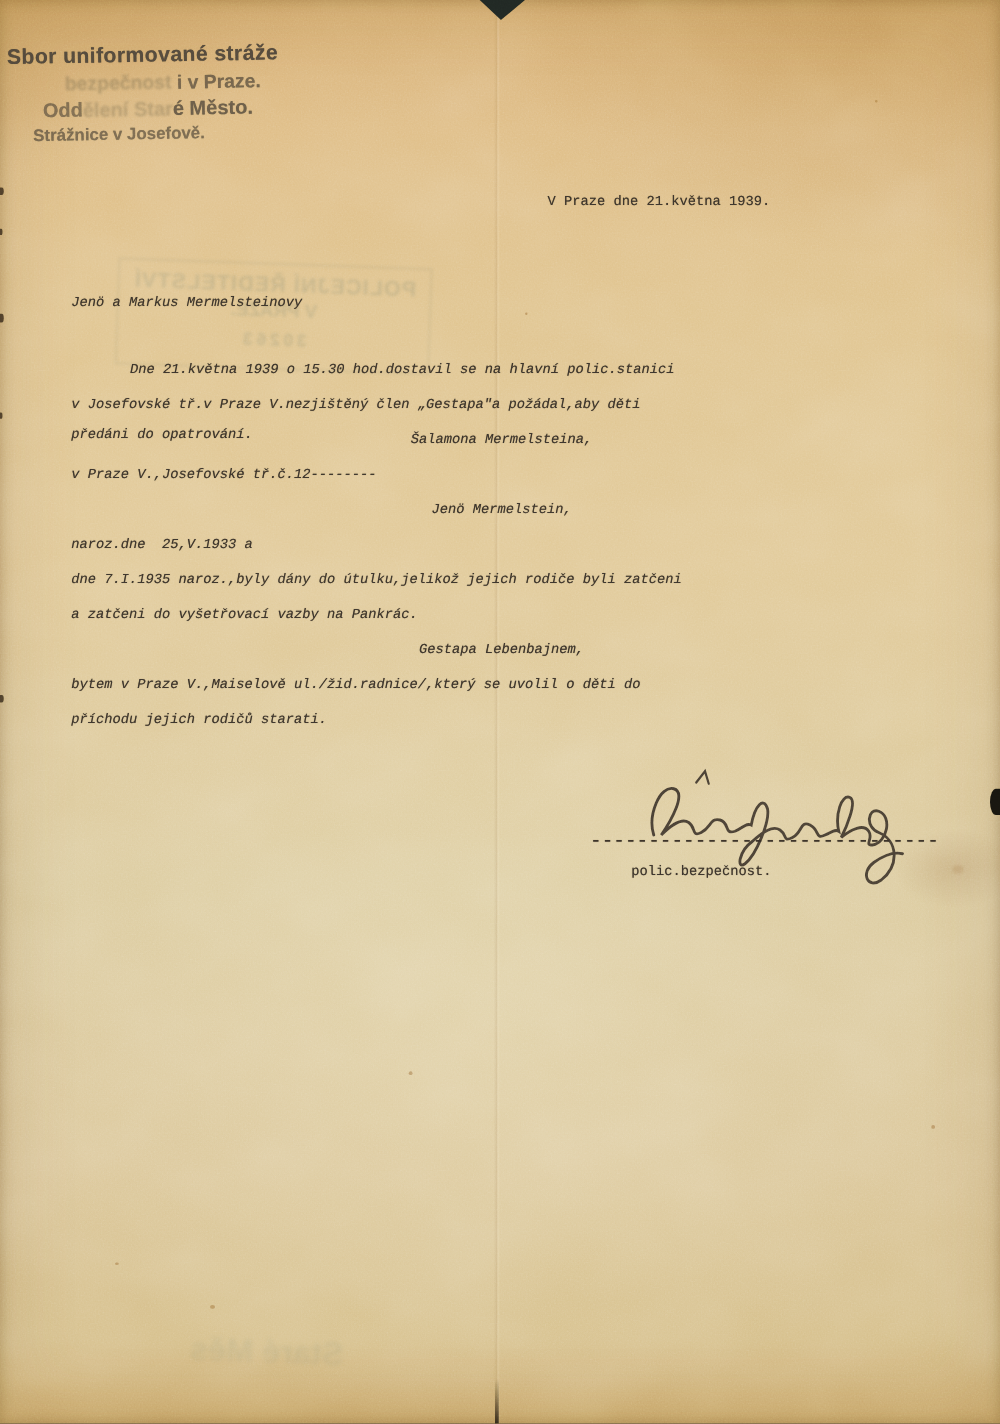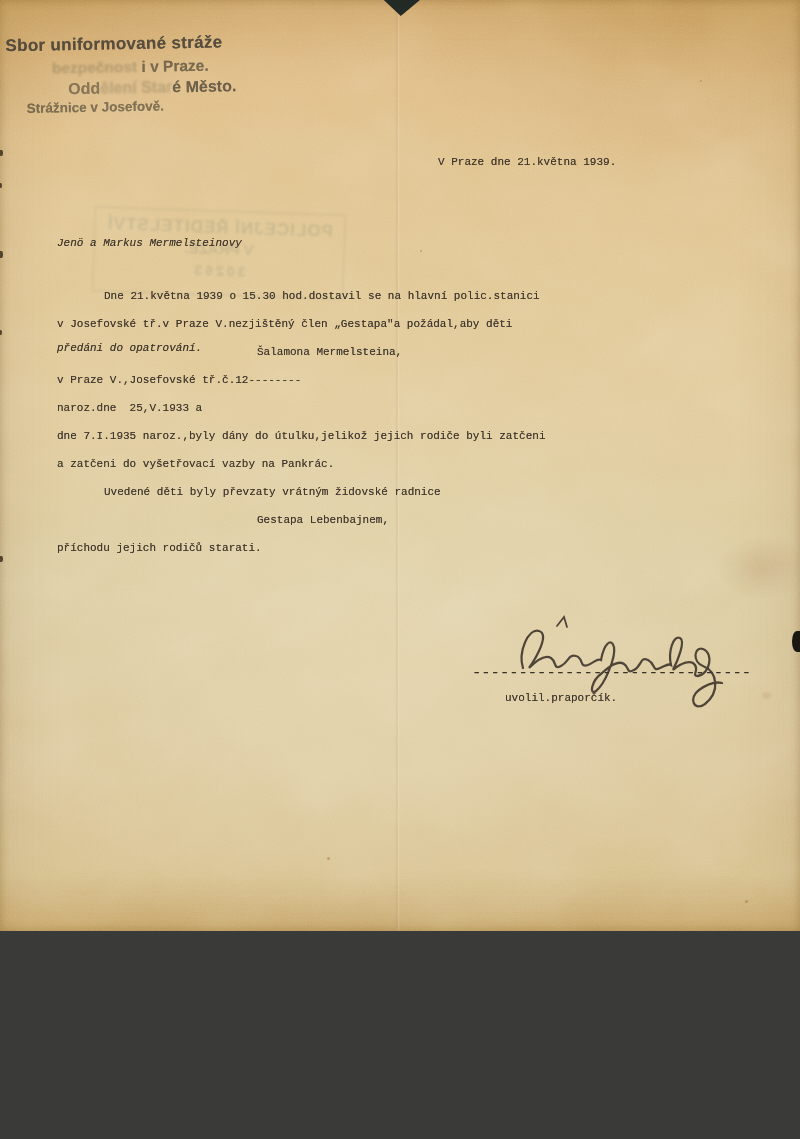--- a/index.html
+++ b/index.html
@@ -1,17 +1,17 @@
 <!DOCTYPE html>
 <html><head>
 <meta charset="utf-8">
 <style>
   html,body{margin:0;padding:0;background:#3a3a38;}
   .page{
-    position:relative;width:800px;height:931px;overflow:hidden;
+    position:relative;width:800px;height:1139px;overflow:hidden;
     font-family:"Liberation Mono","DejaVu Sans Mono",monospace;
     background:
       radial-gradient(420px 260px at 88% 2%, rgba(176,125,60,.30), transparent 70%),
       radial-gradient(320px 200px at 2% 0%, rgba(170,118,55,.28), transparent 70%),
       radial-gradient(520px 430px at 48% 72%, rgba(243,238,210,.25), transparent 75%),
       radial-gradient(70px 46px at 95.5% 61%, rgba(150,105,55,.22), transparent 70%),
       linear-gradient(180deg,#d6ac70 0%,#dfbd85 9%,#e0c48e 22%,#e1c997 40%,#dccb9e 62%,#dbc698 82%,#d6bf8a 94%,#cdab6e 100%);
     box-shadow: inset 0 0 10px rgba(105,70,25,.38), inset 0 0 60px rgba(130,90,40,.22);
   }
   
@@ -36,32 +36,32 @@
     position:absolute;left:6px;top:34px;width:260px;
     transform:rotate(-1deg);
     font-family:"Liberation Sans",sans-serif;font-weight:bold;
     color:#453e35;text-shadow:0 0 .6px rgba(60,52,42,.7);
   }
   .s1{font-size:17px;letter-spacing:.3px;opacity:.92;}
   .s2{font-size:15.5px;padding-left:46px;margin-top:4px;}
   .s2 .faint{opacity:.28;filter:blur(.8px);}
   .s2 .clear{opacity:.72;}
   .s3{font-size:16px;padding-left:28px;margin-top:3px;}
-  .s3 .clear1{opacity:.62;margin-left:34px;}
+  .s3 .clear1{opacity:.62;}
   .s3 .faint{opacity:.26;filter:blur(.9px);}
   .s3 .clear2{opacity:.78;}
   .s4{font-size:13.5px;padding-left:20px;margin-top:2px;opacity:.68;}
   
   .tw{color:#39322a;text-shadow:0 0 .6px rgba(55,45,35,.75);font-size:11px;}
   .subject{position:absolute;left:57px;top:156px;line-height:35px;white-space:pre;font-style:italic;}
   .dateline{position:absolute;left:438px;top:156px;white-space:pre;}
   .bodytext{position:absolute;left:57px;top:282px;line-height:28px;}
-  .ln{white-space:pre;}
+  .ln{white-space:pre;font-style:italic;}
   .ln.indent{padding-left:47px;}
-  .ln.name{padding-left:200px;}
+  .ln.name{padding-left:200px;text-align:center;}
   
   .sig-dashes{position:absolute;left:472px;top:664px;color:#332c24;font-size:15.5px;
     letter-spacing:0;white-space:pre;text-shadow:0 0 .6px rgba(50,42,32,.8);}
   .sig-title{position:absolute;left:505px;top:692px;white-space:pre;}
   .signature-svg{position:absolute;left:505px;top:610px;}
   
   .tear-top{position:absolute;left:383px;top:0;width:37px;height:16px;
     background:#1f2622;clip-path:polygon(2% 0,100% 0,48% 100%);}
   .tear-right{position:absolute;right:0;top:631px;width:8px;height:21px;
     background:#17150f;border-radius:60% 0 0 60% / 50% 0 0 50%;}
@@ -99,36 +99,37 @@
     <div>předáni do opatrování.</div>
   </div>
 
   <div class="dateline tw">V Praze dne 21.května 1939.</div>
 
   <div class="bodytext tw">
     <div class="ln indent">Dne 21.května 1939 o 15.30 hod.dostavil se na hlavní polic.stanici</div>
     <div class="ln">v Josefovské tř.v Praze V.nezjištěný člen „Gestapa″a požádal,aby děti</div>
     <div class="ln name">Šalamona Mermelsteina,</div>
     <div class="ln">v Praze V.,Josefovské tř.č.12--------</div>
+    <div class="ln name">Jenö Mermelstein,</div>
     <div class="ln">naroz.dne  25,V.1933 a</div>
     <div class="ln">dne 7.I.1935 naroz.,byly dány do útulku,jelikož jejich rodiče byli zatčeni</div>
     <div class="ln">a zatčeni do vyšetřovací vazby na Pankrác.</div>
-    <div class="ln indent">Uvedené děti byly převzaty vrátným židovské radnice</div>
     <div class="ln name">Gestapa Lebenbajnem,</div>
+    <div class="ln">bytem v Praze V.,Maiselově ul./žid.radnice/,který se uvolil o děti do</div>
     <div class="ln">příchodu jejich rodičů starati.</div>
   </div>
 
   <div class="sig-dashes">------------------------------</div>
   <svg class="signature-svg" width="250" height="110" viewBox="0 0 250 110">
     <g fill="none" stroke="#332b24" stroke-width="2.3" stroke-linecap="round" opacity="0.88">
       <path d="M52,16 l7,-9 l3,10" stroke-width="1.8"></path>
       <path d="M18,58 C13,42 23,18 34,21 C45,24 31,48 24,58 C32,50 40,44 46,48 C52,52 48,60 56,56 C64,52 63,44 71,46 C79,48 74,58 83,55 C90,52 92,48 96,50 C99,34 106,27 109,37 C111,47 100,74 91,81 C84,86 86,71 97,63 C105,56 113,50 119,54 C125,58 121,64 129,60 C137,56 135,46 143,50 C151,54 147,62 155,58 C160,56 163,53 166,55 C163,42 168,25 175,28 C181,31 172,52 168,60 C176,53 186,49 190,55 C194,61 186,66 193,66 C205,64 209,43 198,39 C189,36 187,52 198,56 C213,62 215,82 200,94 C189,102 183,88 194,80 C201,75 209,71 217,73"></path>
     </g>
   </svg>
-  <div class="sig-title tw">uvolil.praporčík.</div>
+  <div class="sig-title tw">polic.bezpečnost.</div>
 
   <div class="tear-top"></div>
   <div class="tear-right"></div>
   <div class="crack-bottom"></div>
   <div class="speck" style="left:0;top:150px;width:3px;height:6px;"></div>
   <div class="speck" style="left:0;top:183px;width:2px;height:5px;"></div>
   <div class="speck" style="left:0;top:251px;width:3px;height:7px;"></div>
   <div class="speck" style="left:0;top:330px;width:2px;height:5px;"></div>
   <div class="speck" style="left:0;top:556px;width:3px;height:6px;"></div>
   <div class="fox" style="left:327px;top:857px;width:3px;height:3px;"></div>

